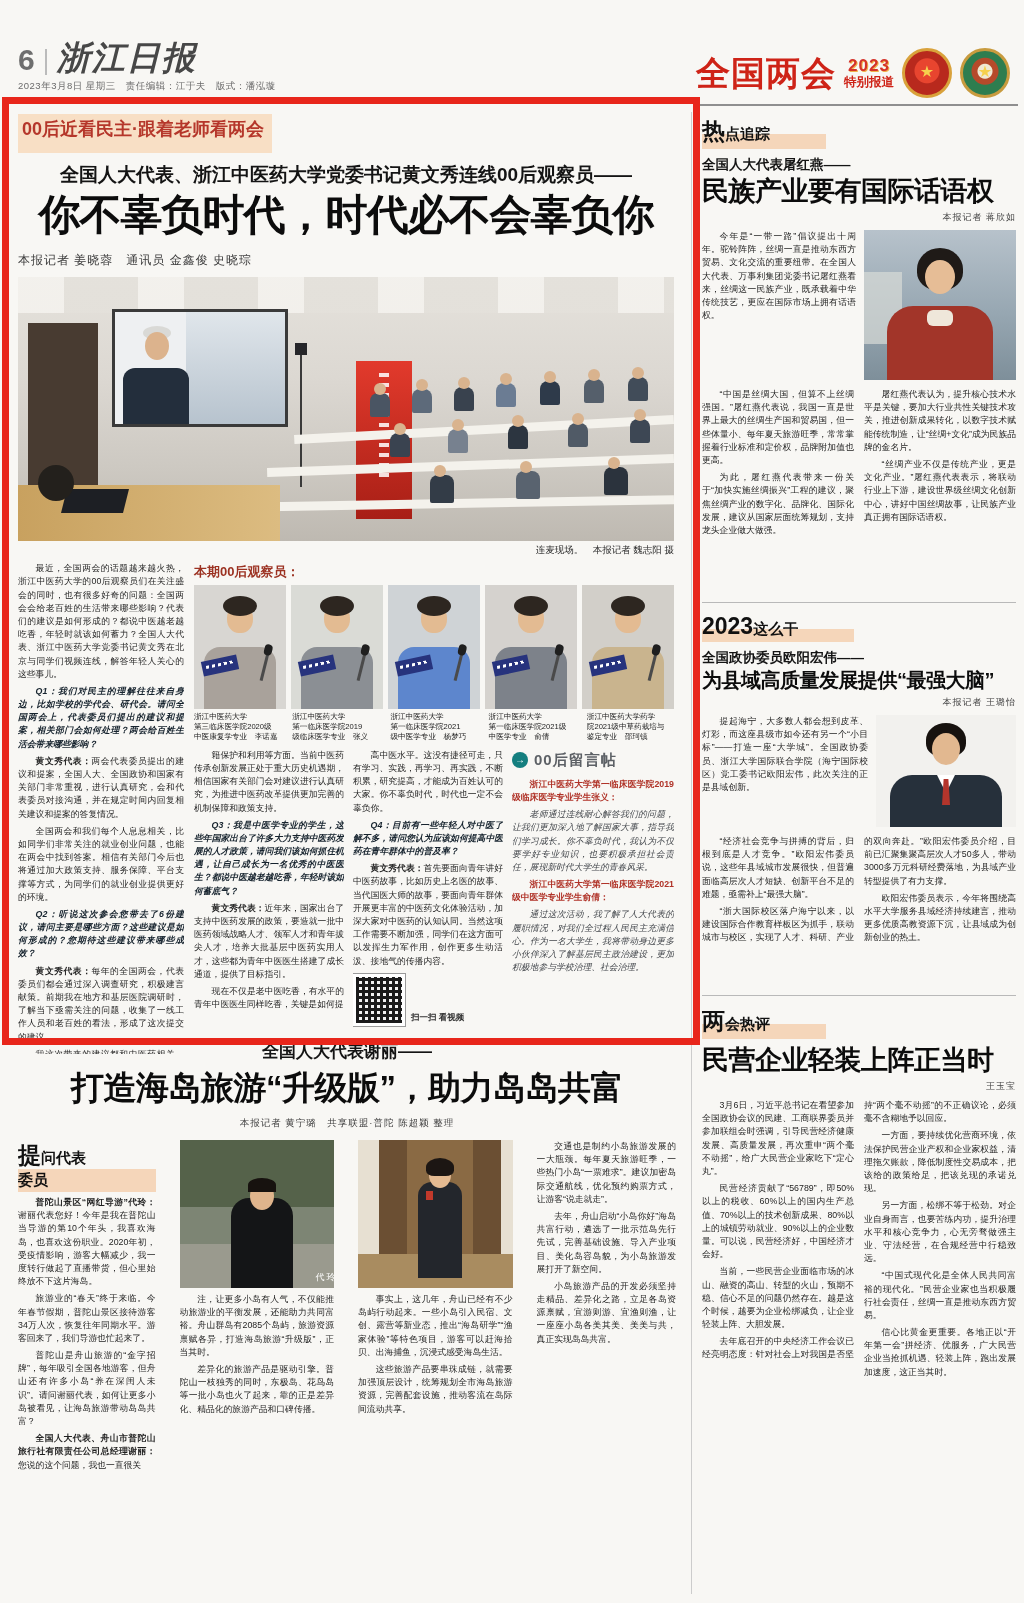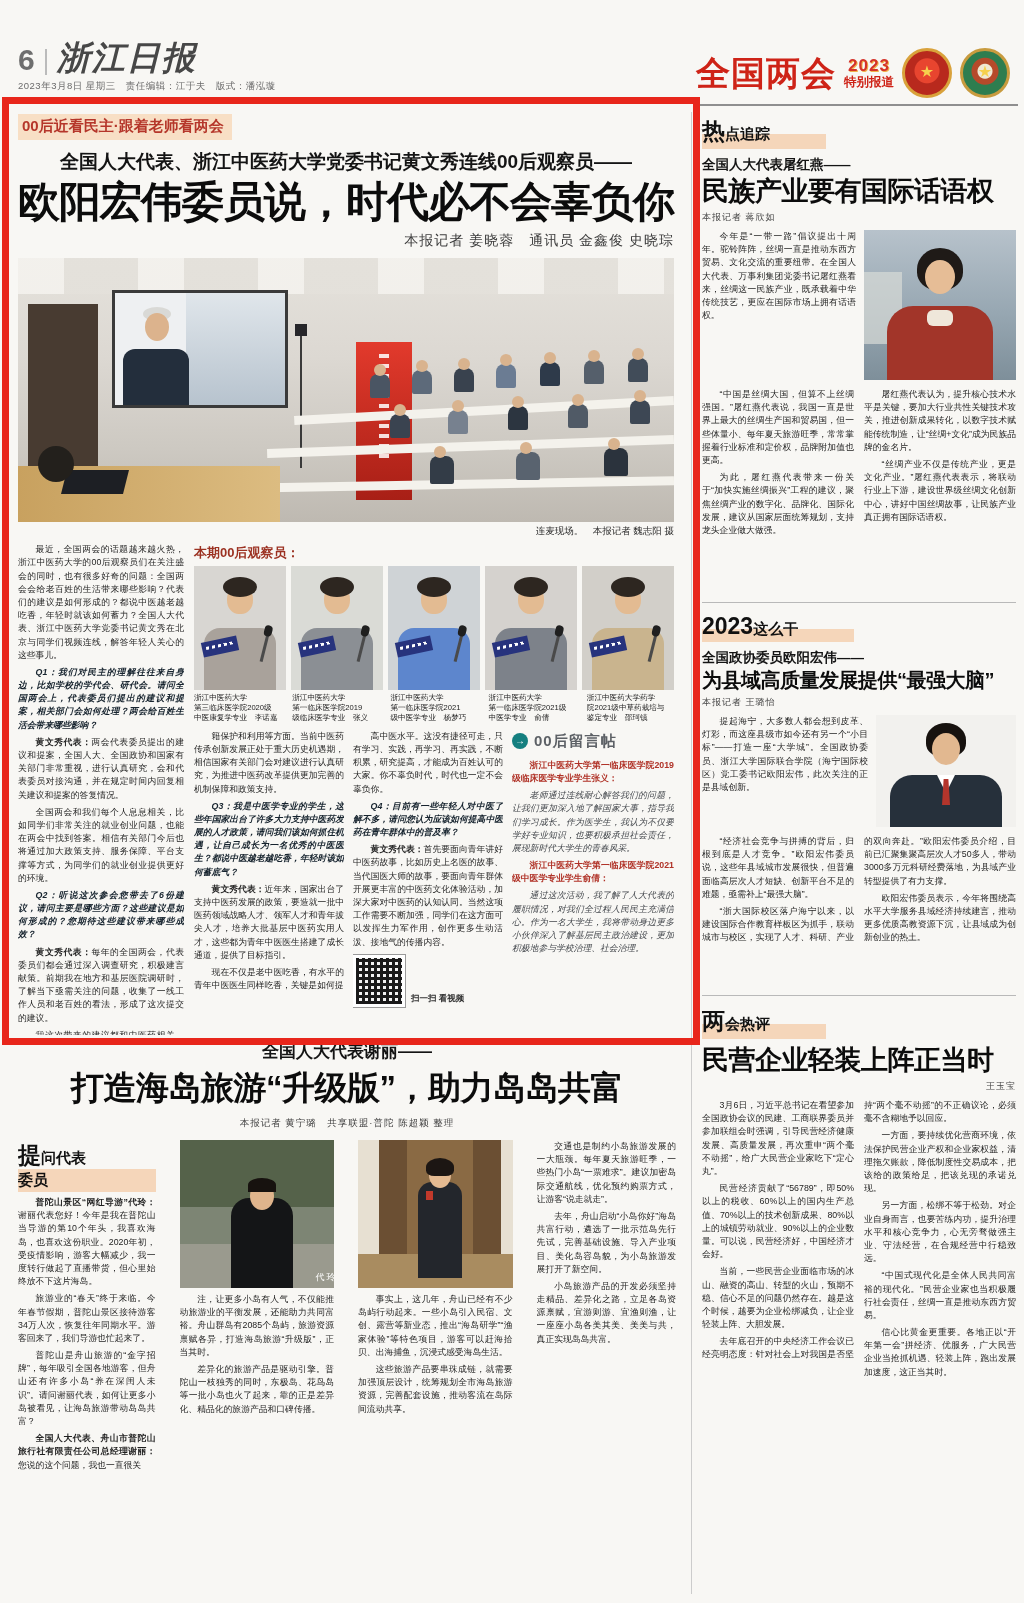--- a/index.html
+++ b/index.html
@@ -24,26 +24,26 @@
   .em-cppcc{background:radial-gradient(circle at 50% 46%,#f0e9d2 0 7px,#b64a2a 8px 13px,#2e7d4f 14px);border:3px solid #c89b3e;}
   .emblem::after{content:"★";position:absolute;left:50%;top:50%;transform:translate(-50%,-56%);
                  color:#f6d04d;font-size:16px;}
   .bn-rule{position:absolute;left:694px;top:104px;width:324px;height:2px;background:#8f8f8f;}
   .vrule{position:absolute;left:691px;top:112px;width:1px;height:1482px;background:#ccc;}
   
   .hl{position:absolute;left:2px;top:97px;width:684px;height:934px;border:7px solid #e8261b;
       z-index:60;pointer-events:none;}
   
   .main{position:absolute;left:18px;top:114px;width:656px;}
-  .chip{display:inline-block;background:#f8dfc5;color:#b5362a;font-size:15px;font-weight:800;
-        padding:3px 8px 4px 4px;}
+  .chip{display:inline-block;background:#f8dfc5;color:#b5362a;font-size:18px;font-weight:800;
+        padding:3px 8px 12px 4px;}
   .dek{text-align:center;font-size:19px;font-weight:800;color:#141414;margin-top:9px;}
   .headline{text-align:center;font-size:42px;font-weight:900;color:#0c0c0c;margin-top:4px;
             letter-spacing:-1px;line-height:1.1;}
-  .m-byline{text-align:right;font-size:14px;color:#3c3c3c;margin-top:7px;letter-spacing:1px;}
+  .m-byline{text-align:left;font-size:12px;color:#3c3c3c;margin-top:14px;letter-spacing:1px;}
   
   .photo-main{position:relative;margin-top:8px;width:656px;height:264px;overflow:hidden;
       background:linear-gradient(180deg,#e5e2dc 0%,#dcd8d2 38%,#cdc9c2 72%,#beb9b1 100%);}
   .pm-ceil{position:absolute;top:0;left:0;right:0;height:36px;
       background:repeating-linear-gradient(90deg,#f5f3ef 0 46px,#e4e1db 46px 120px);opacity:.85;}
   .pm-door{position:absolute;left:10px;top:46px;width:70px;height:198px;background:#483b31;}
   .pm-screen{position:absolute;left:94px;top:32px;width:170px;height:112px;background:#eef0f2;
       border:3px solid #3a3a3a;}
   .pm-screen-bg{position:absolute;right:0;top:0;width:58%;height:100%;
       background:linear-gradient(#e0e6eb,#b7c3ce);}
@@ -110,21 +110,21 @@
   .qr-cap{font-size:8.5px;font-weight:800;color:#333;padding-bottom:2px;}
   
   .rr{position:absolute;left:702px;top:116px;width:314px;}
   .tag{display:inline-block;position:relative;padding:0 56px 2px 0;
        background:linear-gradient(180deg,transparent 55%,#f5d6ba 55%);margin-bottom:4px;}
   .tag .big{font-size:23px;font-weight:900;color:#111;}
   .tag .rest{font-size:15px;font-weight:800;color:#111;}
   .rr-eyebrow{font-size:13.5px;font-weight:800;color:#141414;margin-top:3px;}
   .rr-head{font-size:27px;font-weight:900;color:#0c0c0c;letter-spacing:-.5px;margin-top:2px;line-height:1.15;}
   .rr-head.small{font-size:20px;}
-  .rr-byline{text-align:left;font-size:9px;color:#444;margin:4px 0 6px;letter-spacing:1px;}
+  .rr-byline{text-align:right;font-size:9px;color:#444;margin:4px 0 6px;letter-spacing:1px;}
   .rr-byline.right{text-align:right;}
   .rr-row{display:flex;gap:8px;}
   .rr-rowtext{flex:1;overflow:hidden;}
   .rr-cols{column-count:2;column-gap:10px;margin-top:6px;overflow:hidden;}
   .rr hr{border:none;border-top:1px solid #b9b9b9;margin:10px 0;}
   .rr .para{font-size:8.8px;}
   
   .phA{width:152px;height:150px;position:relative;overflow:hidden;flex:0 0 auto;
       background:linear-gradient(180deg,#b7c2cb,#97a7b2 55%,#7e8f9a);}
   .phA .bld{position:absolute;left:0;bottom:36px;width:38px;height:72px;background:#d8dcd7;opacity:.7;}
@@ -200,21 +200,21 @@
     </span>
     <span class="emblem em-nat"></span>
     <span class="emblem em-cppcc"></span>
   </div>
   <div class="bn-rule"></div>
   <div class="vrule"></div>
 
   <div class="main">
     <span class="chip">00后近看民主·跟着老师看两会</span>
     <div class="dek">全国人大代表、浙江中医药大学党委书记黄文秀连线00后观察员——</div>
-    <div class="headline">欧阳宏伟委员说，时代必不会辜负你</div>
+    <div class="headline">你不辜负时代，时代必不会辜负你</div>
     <div class="m-byline">本报记者 姜晓蓉　通讯员 金鑫俊 史晓琮</div>
 
     <div class="photo-main">
       <i class="pm-ceil" style="position:absolute"></i>
       <i class="pm-door" style="position:absolute"></i>
       <div class="pm-screen">
         <i class="pm-screen-bg" style="position:absolute"></i>
         <i class="pm-spk-hair" style="position:absolute"></i>
         <i class="pm-spk-head" style="position:absolute"></i>
         <i class="pm-spk-body" style="position:absolute"></i>
@@ -329,21 +329,21 @@
               <span class="qr-cap">扫一扫 看视频</span>
             </div>
           </div>
           <div class="m-side">
             <div class="lw-head">
               <span class="lw-icon"></span>
               <span class="lw-title">00后留言帖</span>
             </div>
             <div>
                 <p class="para name">浙江中医药大学第一临床医学院2019级临床医学专业学生张义：</p>
-                <p class="para msg">老师通过连线耐心解答我们的问题，让我们更加深入地了解国家大事，指导我们学习成长。作为医学生，我认为不仅要学好专业知识，也要积极承担社会责任，展现新时代大学生的青春风采。</p>
+                <p class="para msg">老师通过连线耐心解答我们的问题，让我们更加深入地了解国家大事，指导我们学习成长。你不辜负时代，我认为不仅要学好专业知识，也要积极承担社会责任，展现新时代大学生的青春风采。</p>
                 <p class="para name">浙江中医药大学第一临床医学院2021级中医学专业学生俞倩：</p>
                 <p class="para msg">通过这次活动，我了解了人大代表的履职情况，对我们全过程人民民主充满信心。作为一名大学生，我将带动身边更多小伙伴深入了解基层民主政治建设，更加积极地参与学校治理、社会治理。</p>
               </div>
           </div>
         </div>
       </div>
     </div>
   </div>
 
   <div class="rr">

